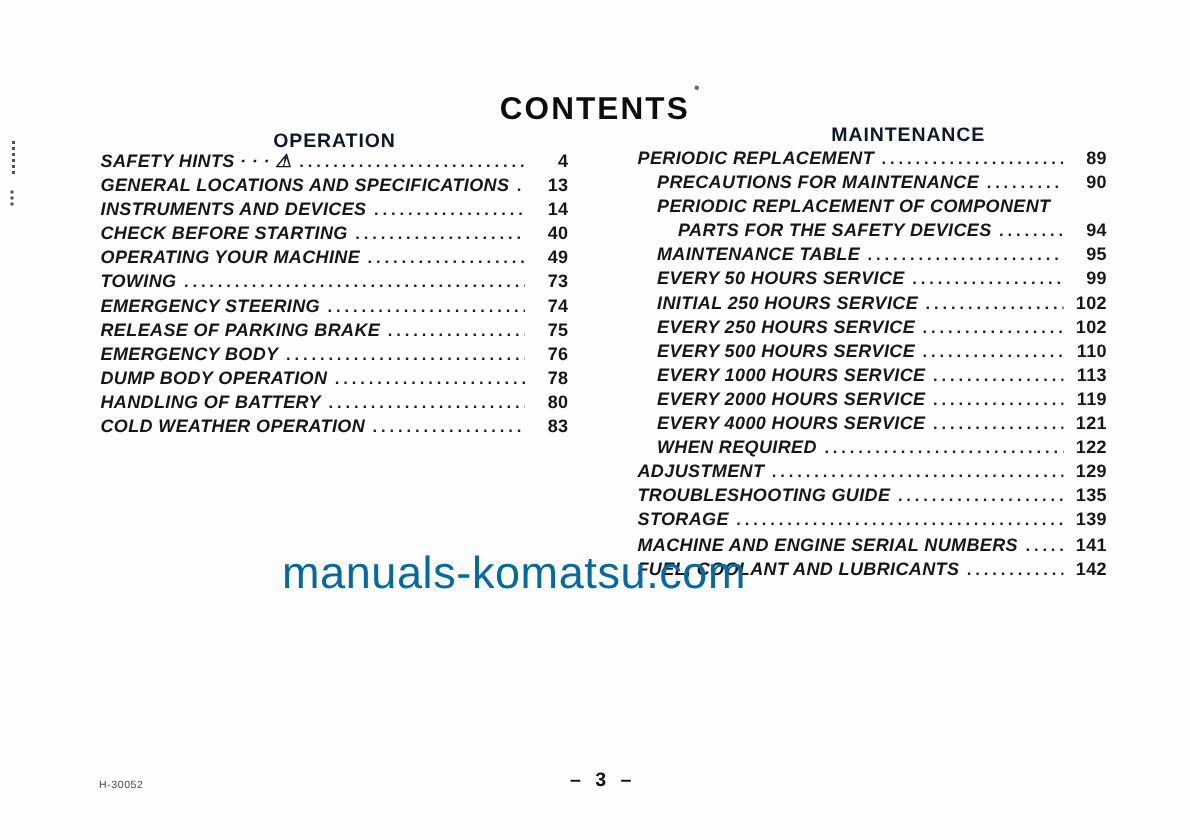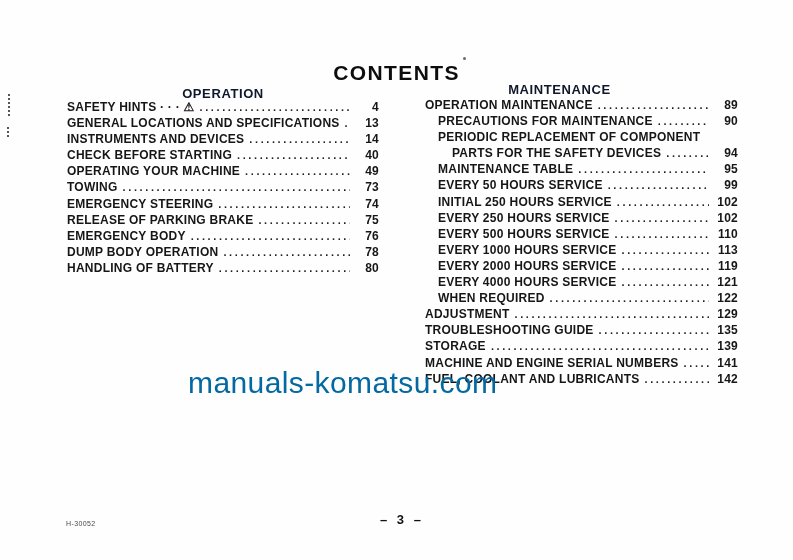--- a/index.html
+++ b/index.html
@@ -14,32 +14,32 @@
     font-size:21px;font-weight:700;letter-spacing:1.4px;color:#0d0d0d;margin-top:15px;
   }
   .title-speck{
     position:absolute;left:463px;top:57px;width:3px;height:3px;background:#6a6a6a;border-radius:50%;
   }
   .col-header{
     position:absolute;text-align:center;
     font-size:13px;font-weight:700;letter-spacing:0.6px;color:#0f172a;
   }
   .col-header.op{left:67px;top:86px;width:312px;}
-  .col-header.mt{left:403px;top:82px;width:313px;}
+  .col-header.mt{left:449px;top:82px;width:313px;}
   .toc-list{position:absolute;}
   .toc-list.op{left:67px;top:100px;width:312px;}
   .toc-list.mt{left:425px;top:98px;width:313px;}
   .toc-row{
     display:flex;align-items:baseline;height:16.1px;
     font-size:12px;font-weight:700;letter-spacing:0.25px;color:#161616;
     white-space:nowrap;
   }
   .toc-row.indent-1{padding-left:13px;}
   .toc-row.indent-2{padding-left:27px;}
-  .toc-label{flex:0 0 auto;}
+  .toc-label{flex:0 0 auto;font-style:italic;}
   .leader{
     flex:1 1 auto;overflow:hidden;white-space:nowrap;
     margin:0 3px 0 5px;color:#1d1d1d;
   }
   .leader::after{
     content:"..........................................................................................";
     font-size:11px;font-weight:700;letter-spacing:2.6px;
   }
   .toc-page{flex:0 0 auto;min-width:26px;text-align:right;}
   .watermark{
@@ -119,26 +119,31 @@
     <div class="toc-row indent-0">
       <span class="toc-label">DUMP BODY OPERATION</span>
       <span class="leader"></span>
       <span class="toc-page">78</span>
     </div>
     <div class="toc-row indent-0">
       <span class="toc-label">HANDLING OF BATTERY</span>
       <span class="leader"></span>
       <span class="toc-page">80</span>
     </div>
+    <div class="toc-row indent-0">
+      <span class="toc-label">COLD WEATHER OPERATION</span>
+      <span class="leader"></span>
+      <span class="toc-page">83</span>
+    </div>
   </div>
 
 <div class="col-header mt">MAINTENANCE</div>
 <div class="toc-list mt">
     <div class="toc-row indent-0">
-      <span class="toc-label">OPERATION MAINTENANCE</span>
+      <span class="toc-label">PERIODIC REPLACEMENT</span>
       <span class="leader"></span>
       <span class="toc-page">89</span>
     </div>
     <div class="toc-row indent-1">
       <span class="toc-label">PRECAUTIONS FOR MAINTENANCE</span>
       <span class="leader"></span>
       <span class="toc-page">90</span>
     </div>
     <div class="toc-row indent-1">
       <span class="toc-label">PERIODIC REPLACEMENT OF COMPONENT</span>

